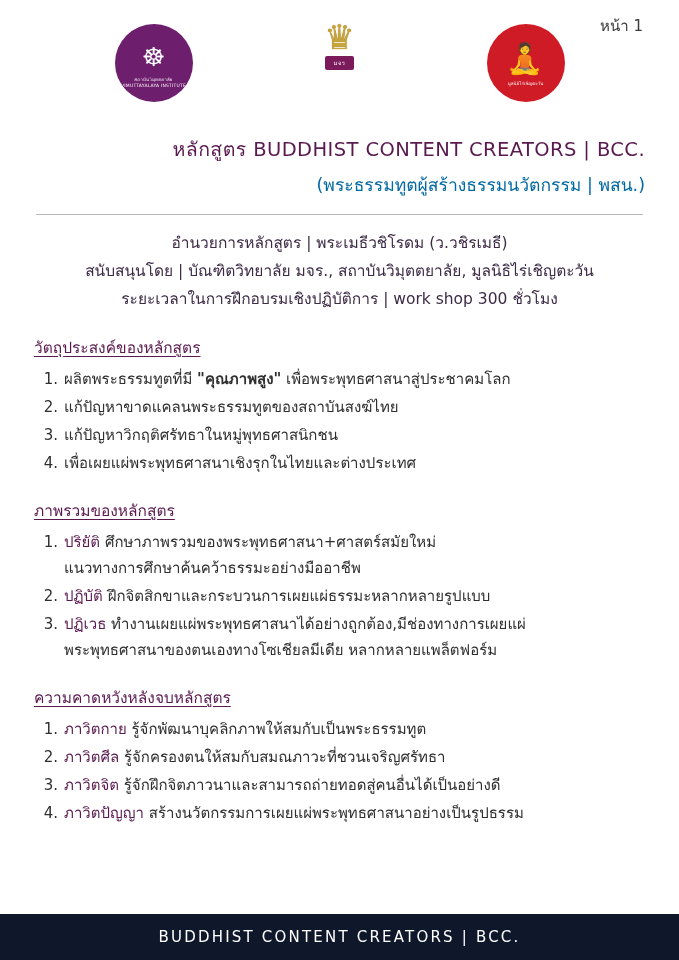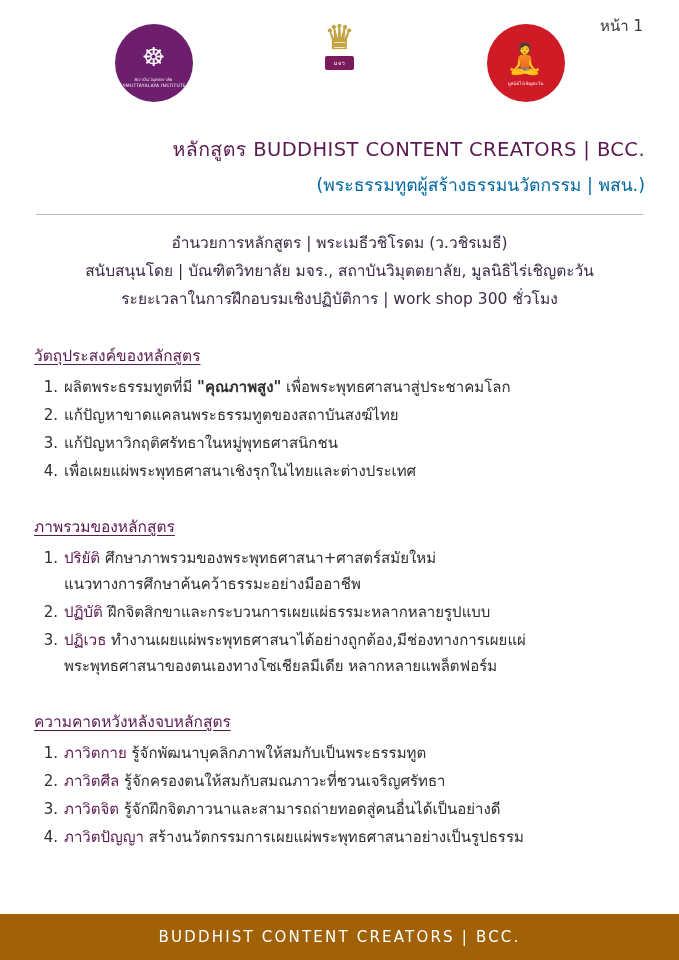--- a/index.html
+++ b/index.html
@@ -147,21 +147,21 @@
   }
   .credits div {
     font-size: 15.5px;
     line-height: 28px;
   }
   .credits .dates {
     margin-top: 2px;
   }
   
   .section {
-    margin-top: 30px;
+    margin-top: 22px;
   }
   .section-heading {
     font-size: 15.5px;
     color: #5a1a4f;
     text-decoration: underline;
     text-underline-offset: 3px;
     margin-bottom: 6px;
     display: inline-block;
   }
   ol.items {
@@ -198,21 +198,21 @@
   .txt .cont {
     display: block;
   }
   
   .footer {
     position: absolute;
     left: 0;
     bottom: 0;
     width: 679px;
     height: 46px;
-    background: #a16207;
+    background: #0f172a;
     color: #ffffff;
     display: flex;
     align-items: center;
     justify-content: center;
     font-size: 15px;
     letter-spacing: 2.2px;
   }
 </style>
 </head>
 <body>

